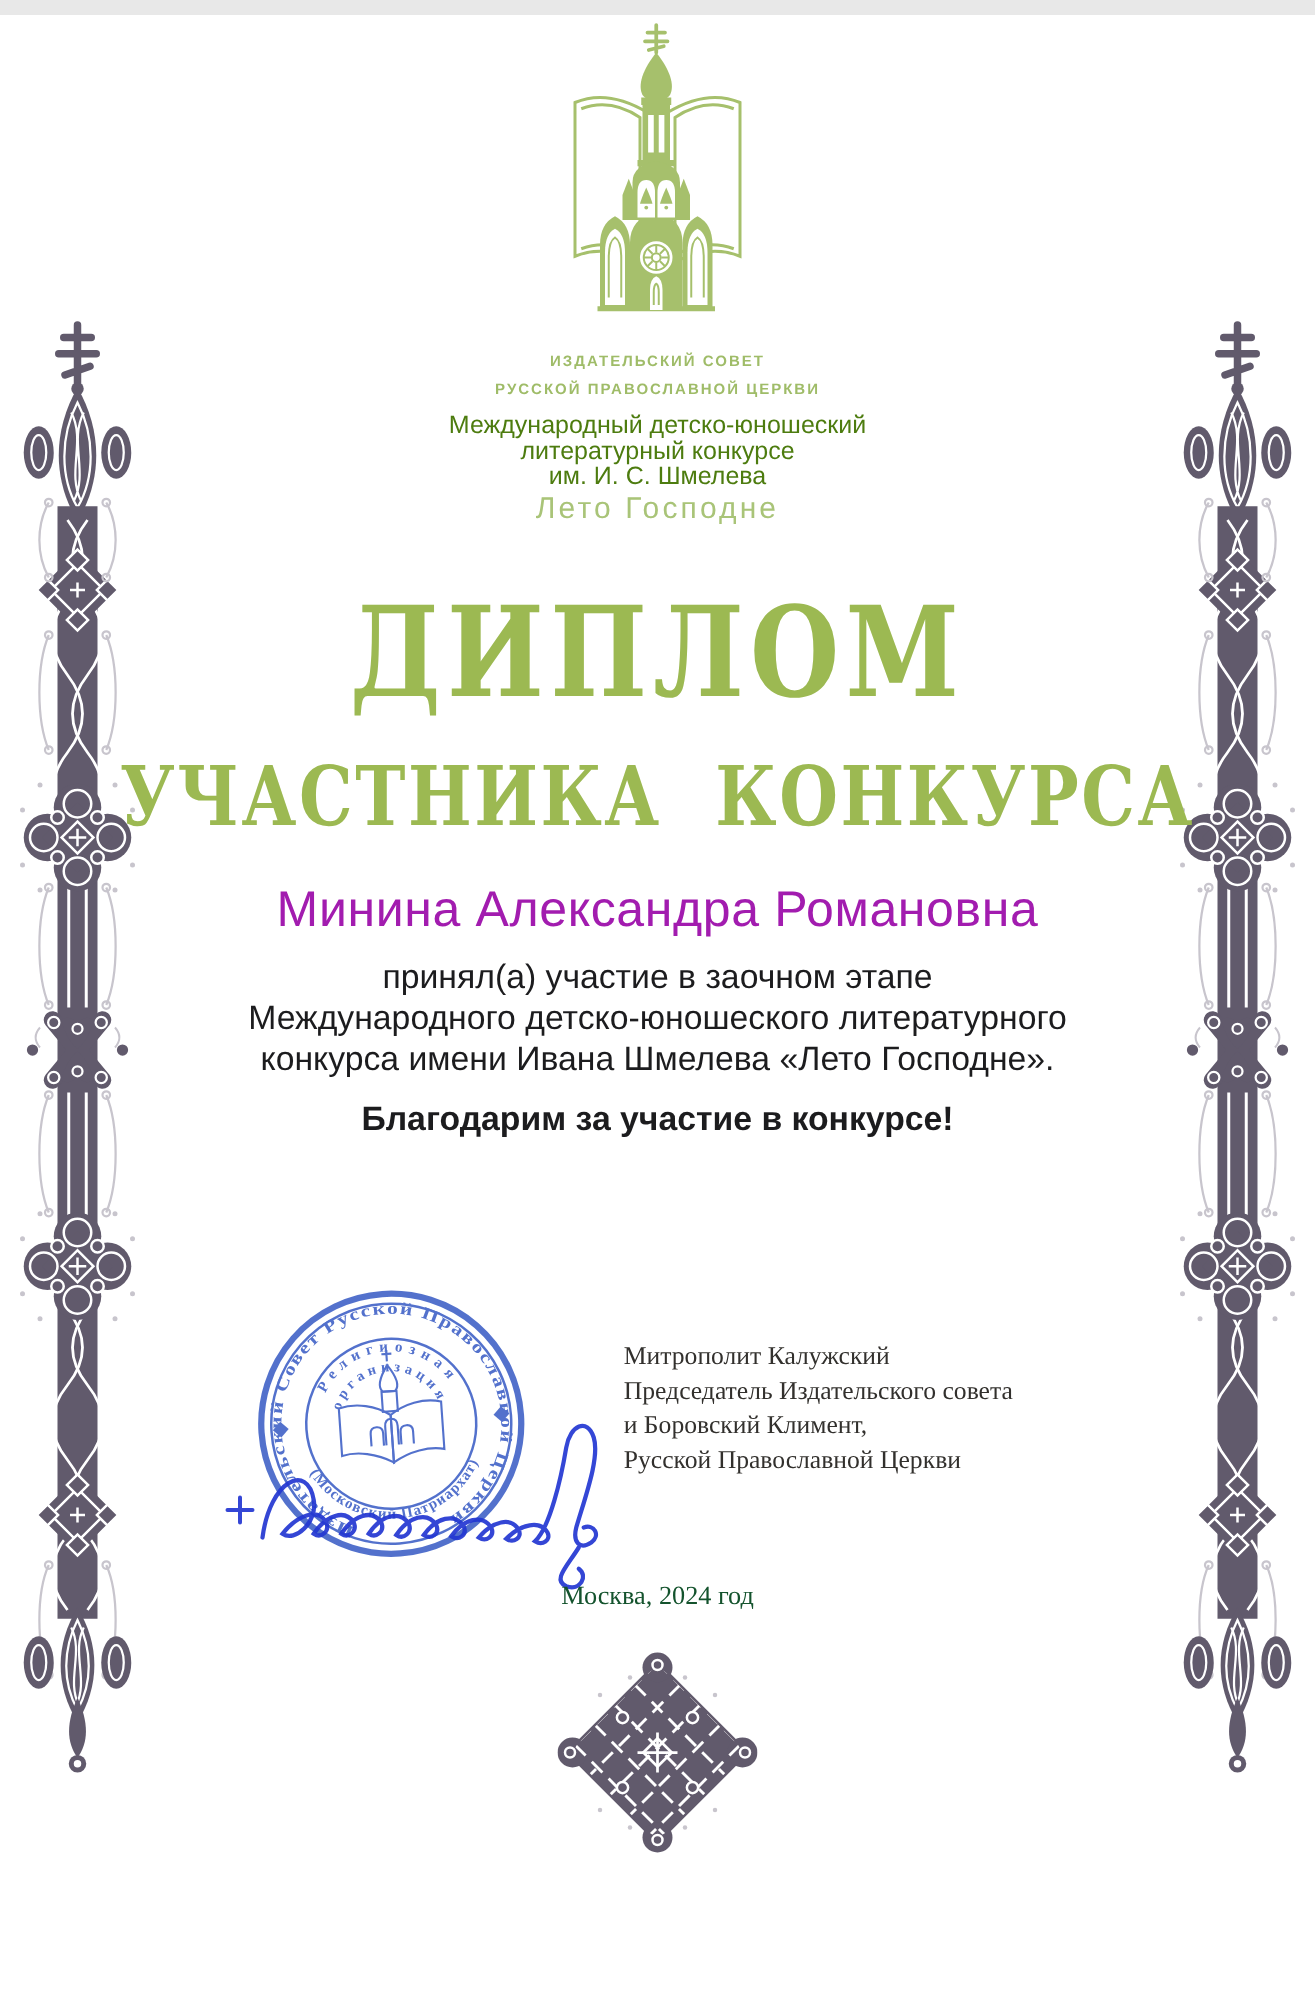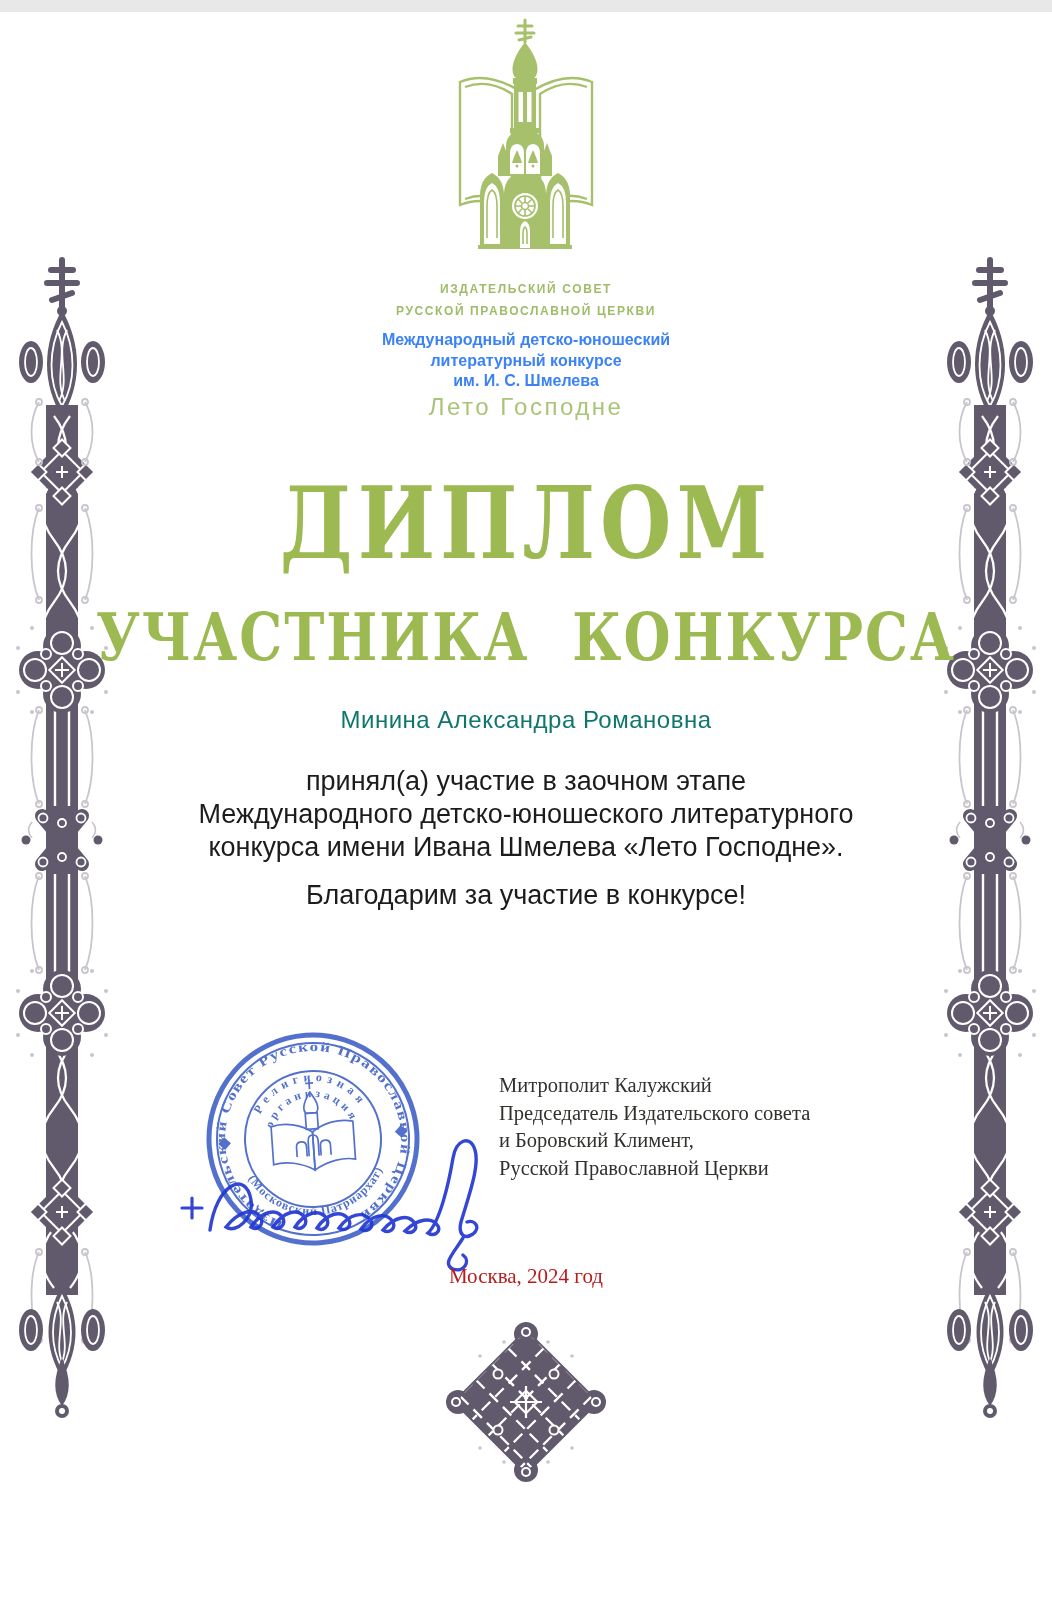--- a/index.html
+++ b/index.html
@@ -5,35 +5,35 @@
   html,body{margin:0;padding:0;background:#e8e8e8;}
   .page{
     position:relative;width:1052px;height:1600px;margin:12px auto;
     background:#ffffff;overflow:hidden;
     font-family:"Liberation Sans",sans-serif;
   }
   .ctr{position:absolute;left:0;right:0;text-align:center;}
   
   .logo{position:absolute;left:50%;transform:translateX(-50%);top:4px;}
   .issuer{top:266px;color:#9fbc68;font-weight:bold;font-size:12px;letter-spacing:1.6px;line-height:22px;}
-  .contest{top:318px;color:#3b82f6;font-size:16px;line-height:20.5px;font-weight:bold;}
+  .contest{top:318px;color:#4d7c0f;font-size:20px;line-height:20.5px;}
   .series{top:381px;color:#a9c478;font-size:24px;letter-spacing:2.5px;font-weight:400;}
   
   .title1{top:452px;color:#9cb952;font-family:"DejaVu Serif",serif;font-weight:bold;
           font-size:82px;letter-spacing:5px;transform:scaleY(1.22);transform-origin:50% 0;}
   .title2{top:586px;color:#9cb952;font-family:"DejaVu Serif",serif;font-weight:bold;
           font-size:54px;letter-spacing:2px;word-spacing:22px;transform:scaleY(1.22);transform-origin:50% 0;}
   
-  .name{top:694px;color:#0f766e;font-size:24px;letter-spacing:.5px;}
+  .name{top:694px;color:#a21caf;font-size:40px;letter-spacing:.5px;}
   .body-text{top:753px;color:#1c1c1e;font-size:27px;line-height:33px;}
-  .thanks{top:868px;color:#1c1c1e;font-size:27px;}
+  .thanks{top:868px;color:#1c1c1e;font-size:27px;font-weight:bold;}
   
   .official{position:absolute;left:499px;top:1060px;color:#32302d;
             font-family:"Liberation Serif",serif;font-size:20.5px;line-height:27.5px;}
-  .place-date{top:1252px;color:#b91c1c;font-family:"Liberation Serif",serif;font-size:21px;}
+  .place-date{top:1252px;color:#14532d;font-family:"Liberation Serif",serif;font-size:21px;}
   .seal-area{position:absolute;left:150px;top:1000px;}
   .border{position:absolute;top:238px;width:112px;height:1172px;}
   .border.left{left:6px;}
   .border.right{left:934px;}
   .bottom-orn{position:absolute;left:50%;transform:translateX(-50%);top:1302px;}
   .stamp-text{font-family:"Liberation Serif",serif;fill:#2e53c2;}
 </style>
 </head>
 <body>
 

